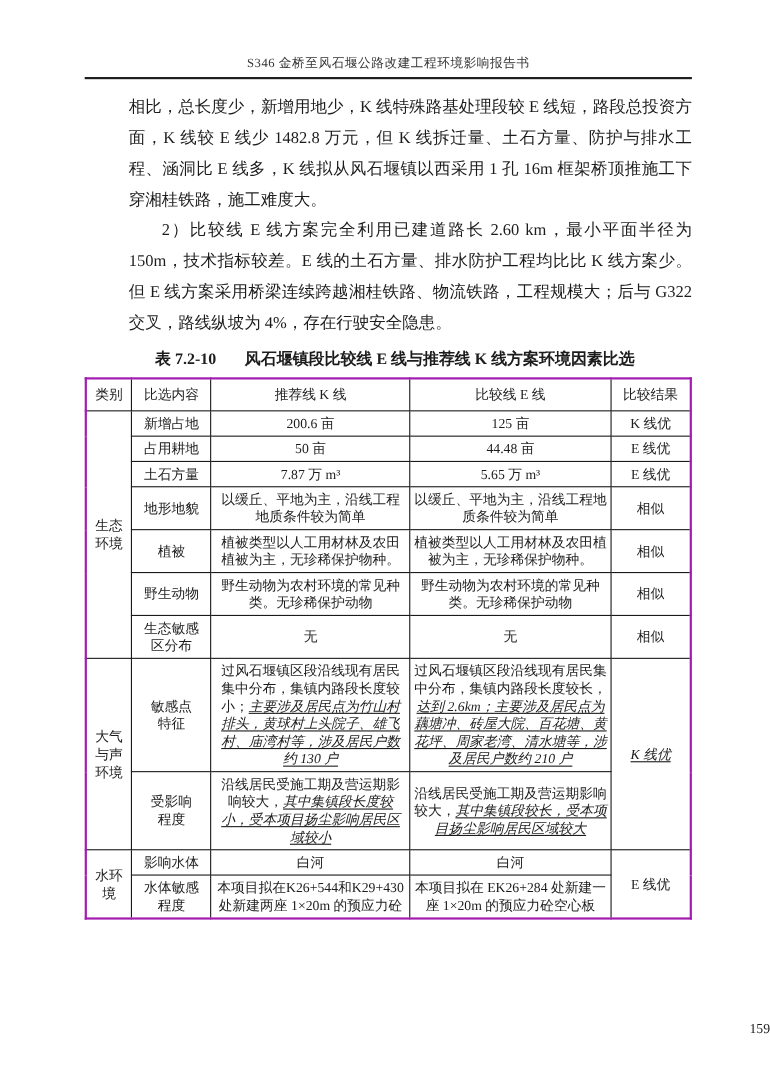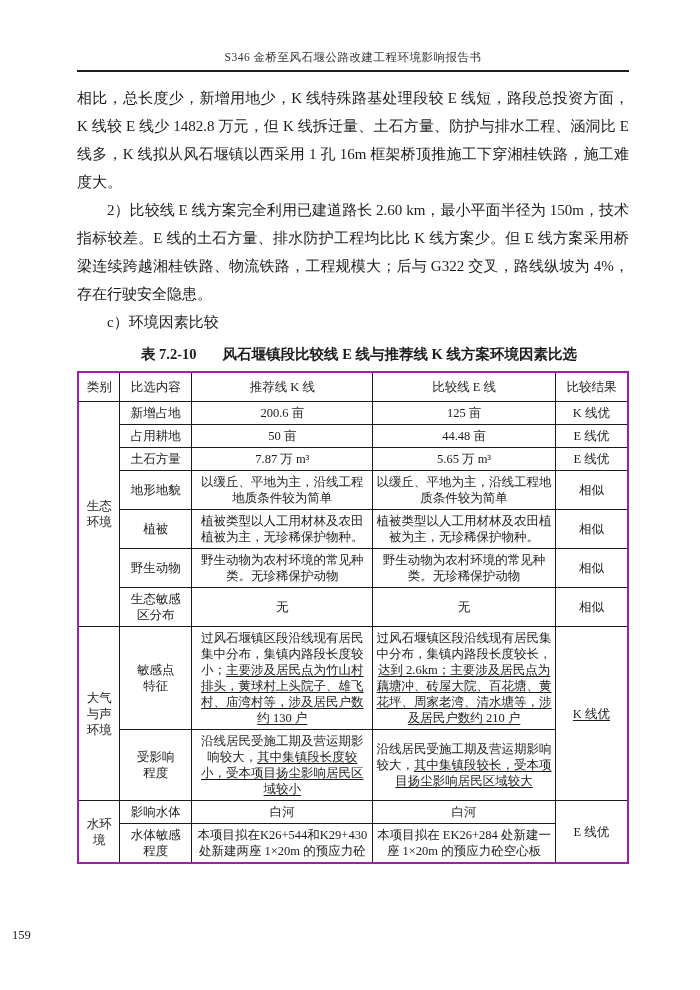--- a/index.html
+++ b/index.html
@@ -20,20 +20,21 @@
     letter-spacing: 0.5px;
     color: #333333;
     padding-bottom: 5px;
     border-bottom: 2px solid #1f1f1f;
   }
   .body-text {
     margin-top: 12px;
     font-size: 15px;
     line-height: 28px;
     text-align: justify;
+    margin-left: 40px;
   }
   .body-text p { margin: 0; }
   .body-text p.indent { text-indent: 2em; }
   .table-title {
     margin-top: 9px;
     margin-bottom: 7px;
     text-align: center;
     font-weight: bold;
     font-size: 14.5px;
   }
@@ -48,43 +49,42 @@
   }
   table.cmp td {
     border: 1px solid #1a1a1a;
     text-align: center;
     vertical-align: middle;
     padding: 3px 3px;
     font-weight: normal;
   }
   table.cmp thead td { height: 22px; }
   .cat, .label { white-space: pre-line; }
-  .u { text-decoration: underline; text-underline-offset: 2px; }
+  .u { text-decoration: underline; text-underline-offset: 2px; font-style: italic; }
   .page-number {
     position: absolute;
     left: 12px; right: 0;
     bottom: 47px;
-    text-align: left;
+    text-align: right;
     font-size: 12.5px;
     color: #1c1c1c;
   }
 </style>
 </head>
 <body>
 
 <div class="page">
 
   <div class="page-header">
     <span>S346 金桥至风石堰公路改建工程环境影响报告书</span>
   </div>
 
   <div class="body-text">
       <p>相比，总长度少，新增用地少，K 线特殊路基处理段较 E 线短，路段总投资方面，K 线较 E 线少 1482.8 万元，但 K 线拆迁量、土石方量、防护与排水工程、涵洞比 E 线多，K 线拟从风石堰镇以西采用 1 孔 16m 框架桥顶推施工下穿湘桂铁路，施工难度大。</p>
       <p class="indent">2）比较线 E 线方案完全利用已建道路长 2.60 km，最小平面半径为 150m，技术指标较差。E 线的土石方量、排水防护工程均比比 K 线方案少。但 E 线方案采用桥梁连续跨越湘桂铁路、物流铁路，工程规模大；后与 G322 交叉，路线纵坡为 4%，存在行驶安全隐患。</p>
-      <p class="indent">c）环境因素比较</p>
     </div>
 
   <div class="table-title">
     <span class="t-label">表 7.2-10</span><span>风石堰镇段比较线 E 线与推荐线 K 线方案环境因素比选</span>
   </div>
 
   <table class="cmp">
     <colgroup>
       <col style="width:7.6%">
       <col style="width:13.1%">

